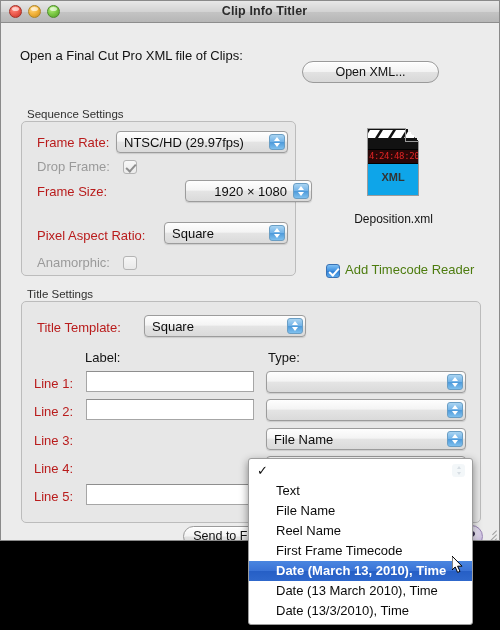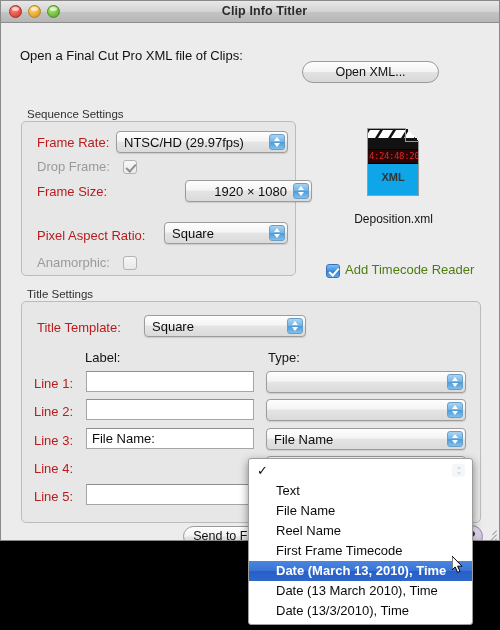--- a/index.html
+++ b/index.html
@@ -522,23 +522,20 @@
       <div class="fl" style="left:33px; top:381px;">Line 2:</div>
       <div class="textfield" style="left:85px; top:376px; width:168px;">
         <span></span>
       </div>
       <div class="popup" style="left:265px; top:376px; width:200px;">
         <div class="pv"></div>
         <div class="arrows"></div>
       </div>
 
       <div class="fl" style="left:33px; top:410px;">Line 3:</div>
-      <div class="textfield" style="left:85px; top:405px; width:168px;">
-        <span>File Name:</span>
-      </div>
       <div class="popup" style="left:265px; top:405px; width:200px;">
         <div class="pv">File Name</div>
         <div class="arrows"></div>
       </div>
 
       <div class="fl" style="left:33px; top:438px;">Line 4:</div>
       <div class="popup" style="left:265px; top:433px; width:200px;">
         <div class="pv">Reel Name</div>
         <div class="arrows"></div>
       </div>

